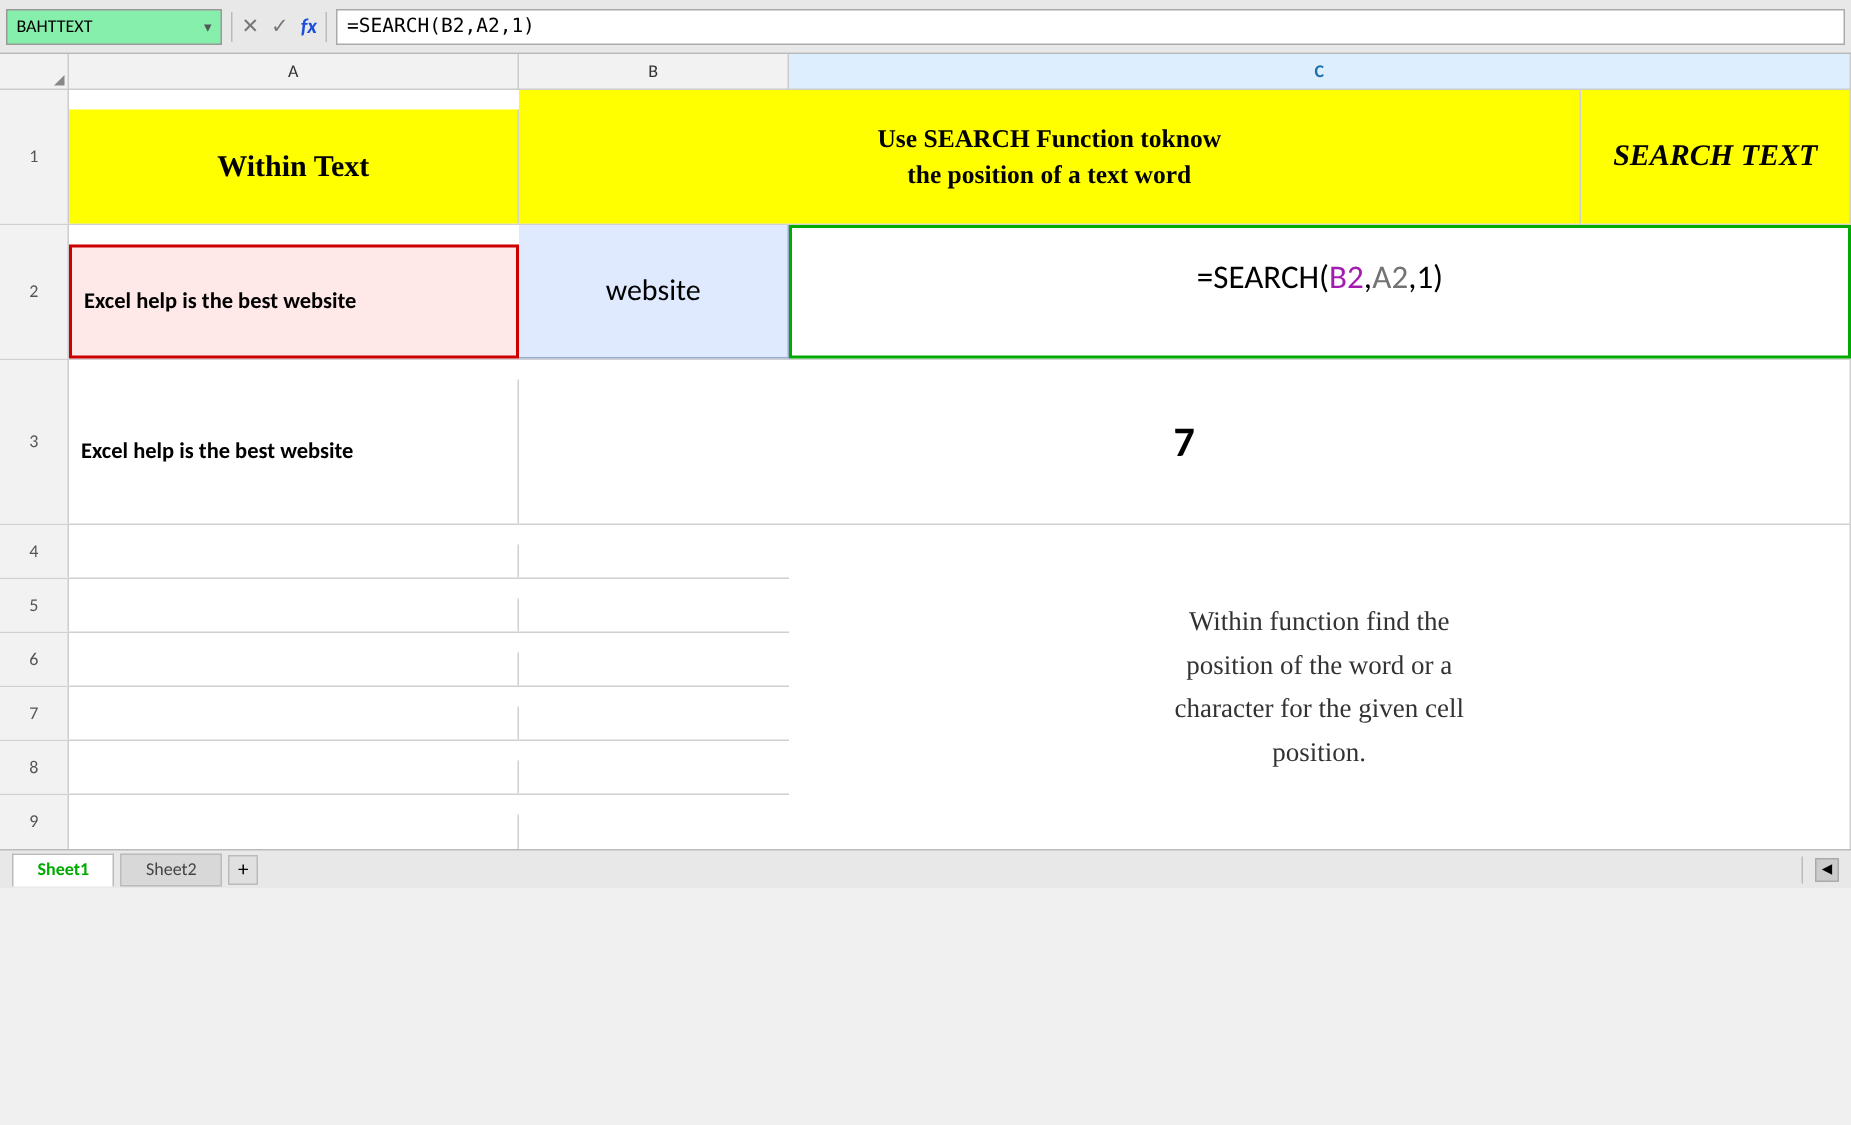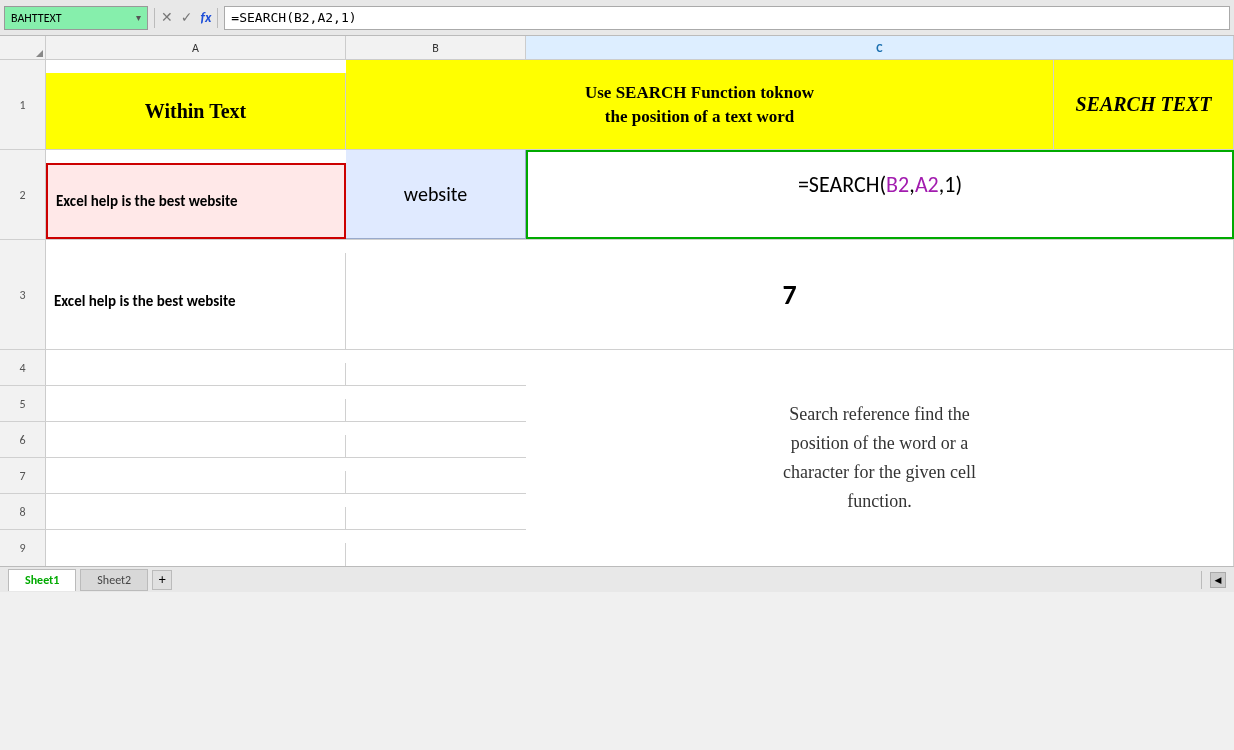--- a/index.html
+++ b/index.html
@@ -170,21 +170,21 @@
       font-weight: bold;
     }
 
     
     .formula-display {
       font-family: 'Calibri', sans-serif;
       font-size: 22px;
       color: #000;
     }
     .formula-ref-b { color: #a21caf; }
-    .formula-ref-a { color: #a21caf; }
+    .formula-ref-a { color: #737373; }
 
     
     .desc-cell {
       font-family: 'Comic Sans MS', 'Chalkboard SE', cursive;
       font-size: 18px;
       text-align: center;
       color: #333;
       line-height: 1.6;
     }
 
@@ -396,24 +396,24 @@
 
       <div class="ab-row" style="min-height:36px; border-bottom:none;">
         <div class="row-num">9</div>
         <div class="cell cell-a"></div>
         <div class="cell cell-b" style="border-right: none;"></div>
       </div>
     </div>
 
     <div class="c-description-merged">
       <div class="desc-cell">
-        <span>Search reference find the</span><br>
+        <span>Within function find the</span><br>
         <span>position of the word or a</span><br>
         <span>character for the given cell</span><br>
-        <span>function.</span>
+        <span>position.</span>
       </div>
     </div>
   </div>
 
 </div>
 
 <div class="bottom-bar">
   <div class="tab active">
     <span>Sheet1</span>
   </div>

